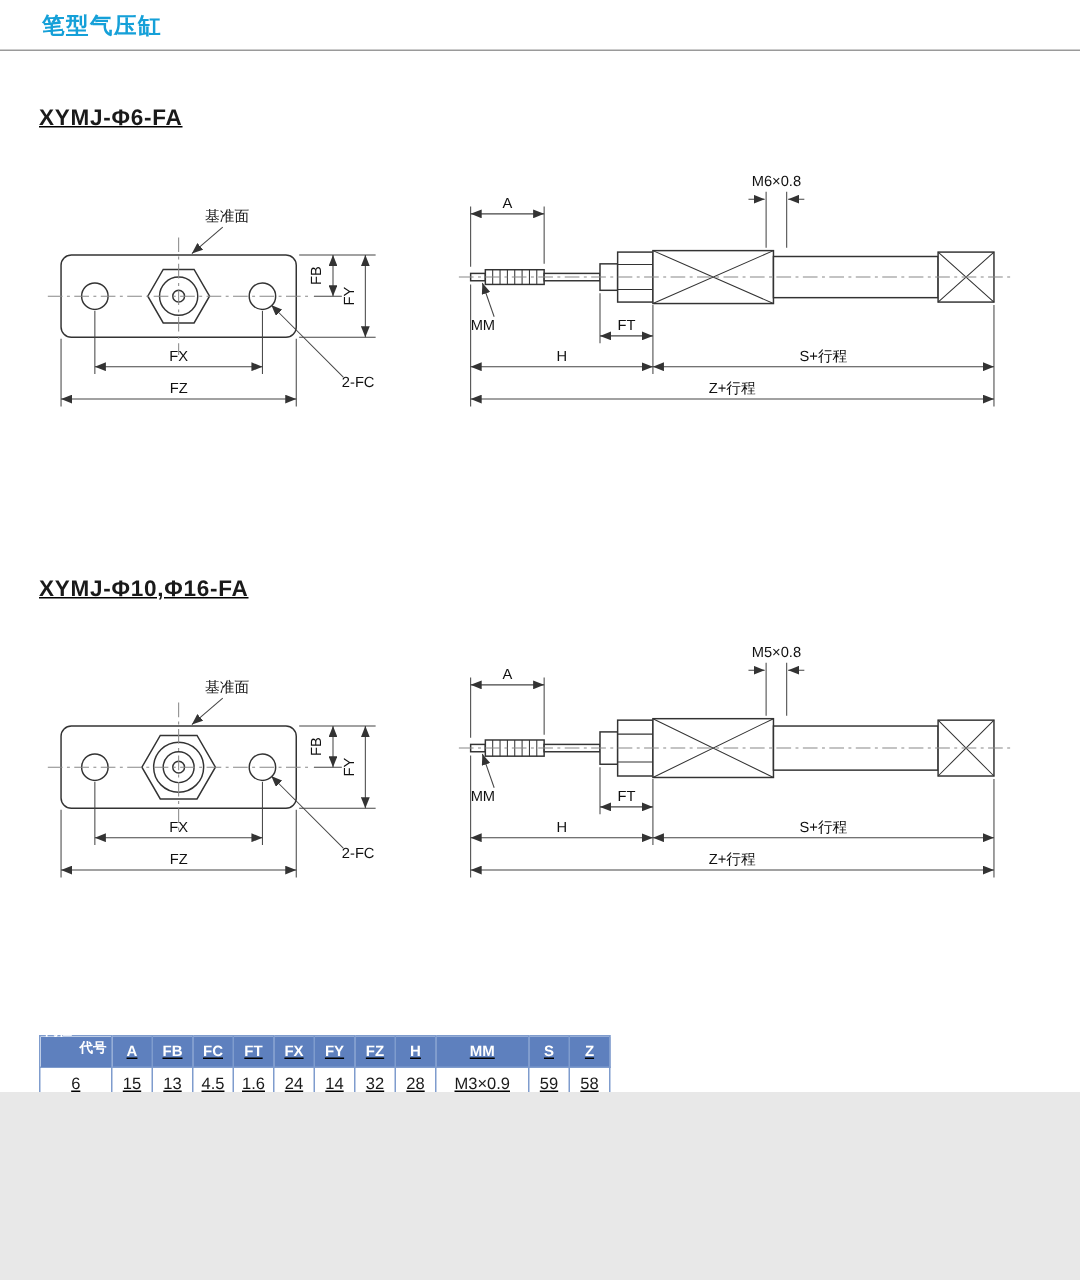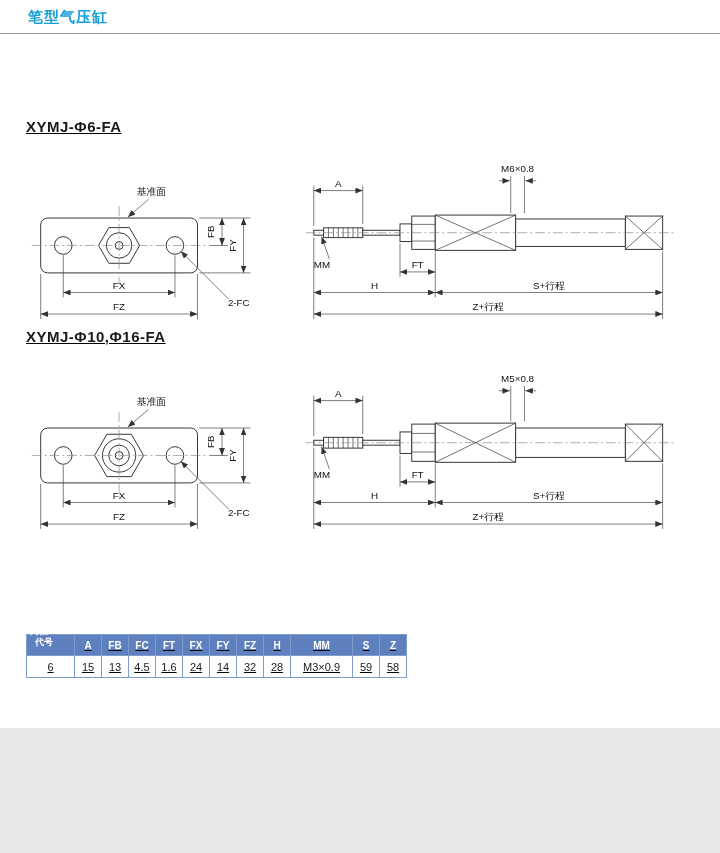--- a/index.html
+++ b/index.html
@@ -12,22 +12,22 @@
   .page-header {
     padding:8px 0 6px 28px;
     border-bottom:1px solid #9a9a9a;
   }
   .page-title {
     color:#15a0d8; font-size:15px; font-weight:bold; letter-spacing:1px;
     display:inline-block;
   }
   .content { padding:0 26px; }
   .model-heading { font-size:15px; font-weight:bold; color:#1a1a1a; letter-spacing:0.5px; }
-  .model-heading.first { margin-top:84px; }
-  .model-heading.second { }
+  .model-heading.first { margin-top:36px; }
+  .model-heading.second { margin-top:104px; }
   .drawings-row {
     display:flex; justify-content:space-between; align-items:flex-start;
     margin-top:24px;
   }
   svg.drawing { display:block; }
   svg text { font-family:"Liberation Sans", sans-serif; }
 
   .dim-table {
     border-collapse:collapse; margin-top:96px; font-size:11px; color:#1a1a1a;
     table-layout:fixed;
@@ -40,21 +40,21 @@
     background:#5e80be; color:#ffffff; font-size:10px; font-weight:bold;
     height:21px;
   }
   .dim-table .col-num { width:27px; }
   .dim-table .col-mm  { width:62px; }
   th.corner {
     width:48px; position:relative; padding:0;
     background-color:#5e80be;
     background-image:linear-gradient(to bottom right, rgba(0,0,0,0) 48.8%, #ffffff 48.8%, #ffffff 51.2%, rgba(0,0,0,0) 51.2%);
   }
-  th.corner .corner-top    { position:absolute; top:1px;  right:21px; font-size:9px; font-weight:bold; }
+  th.corner .corner-top    { position:absolute; top:1px;  right:3px; font-size:9px; font-weight:bold; }
   th.corner .corner-bottom { position:absolute; bottom:17px; left:3px; font-size:9px; font-weight:bold; }
 </style>
 </head>
 <body>
 
 <div class="page">
 
   <div class="page-header">
     <span class="page-title">笔型气压缸</span>
   </div>

